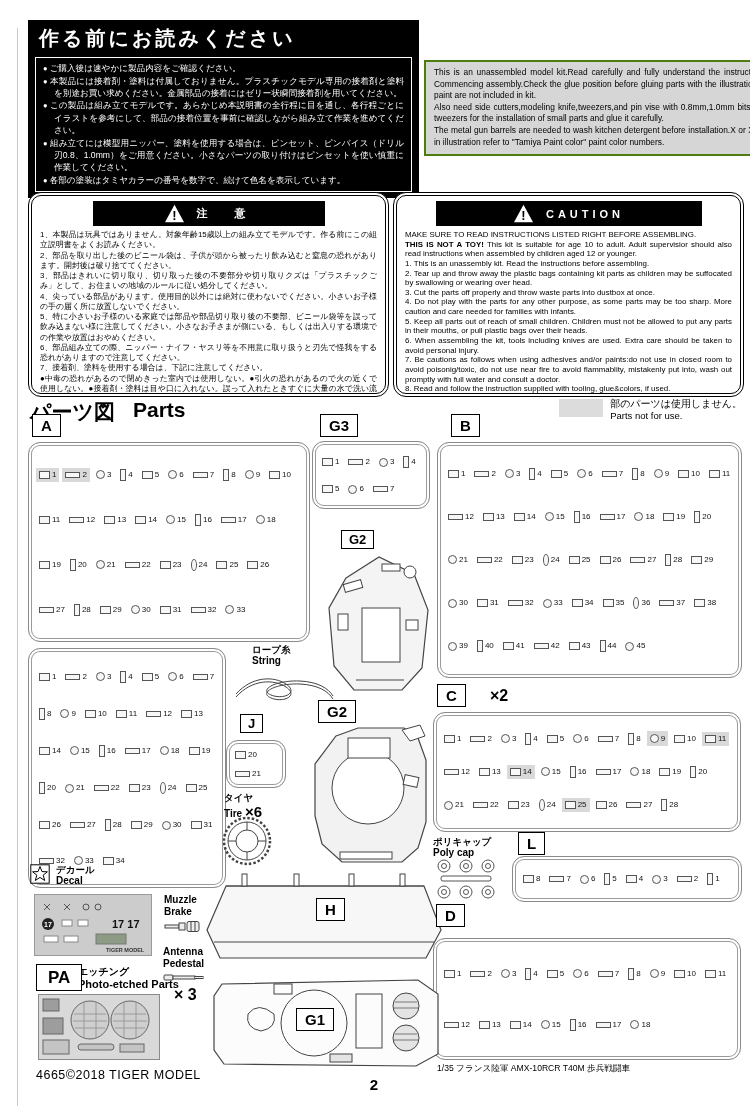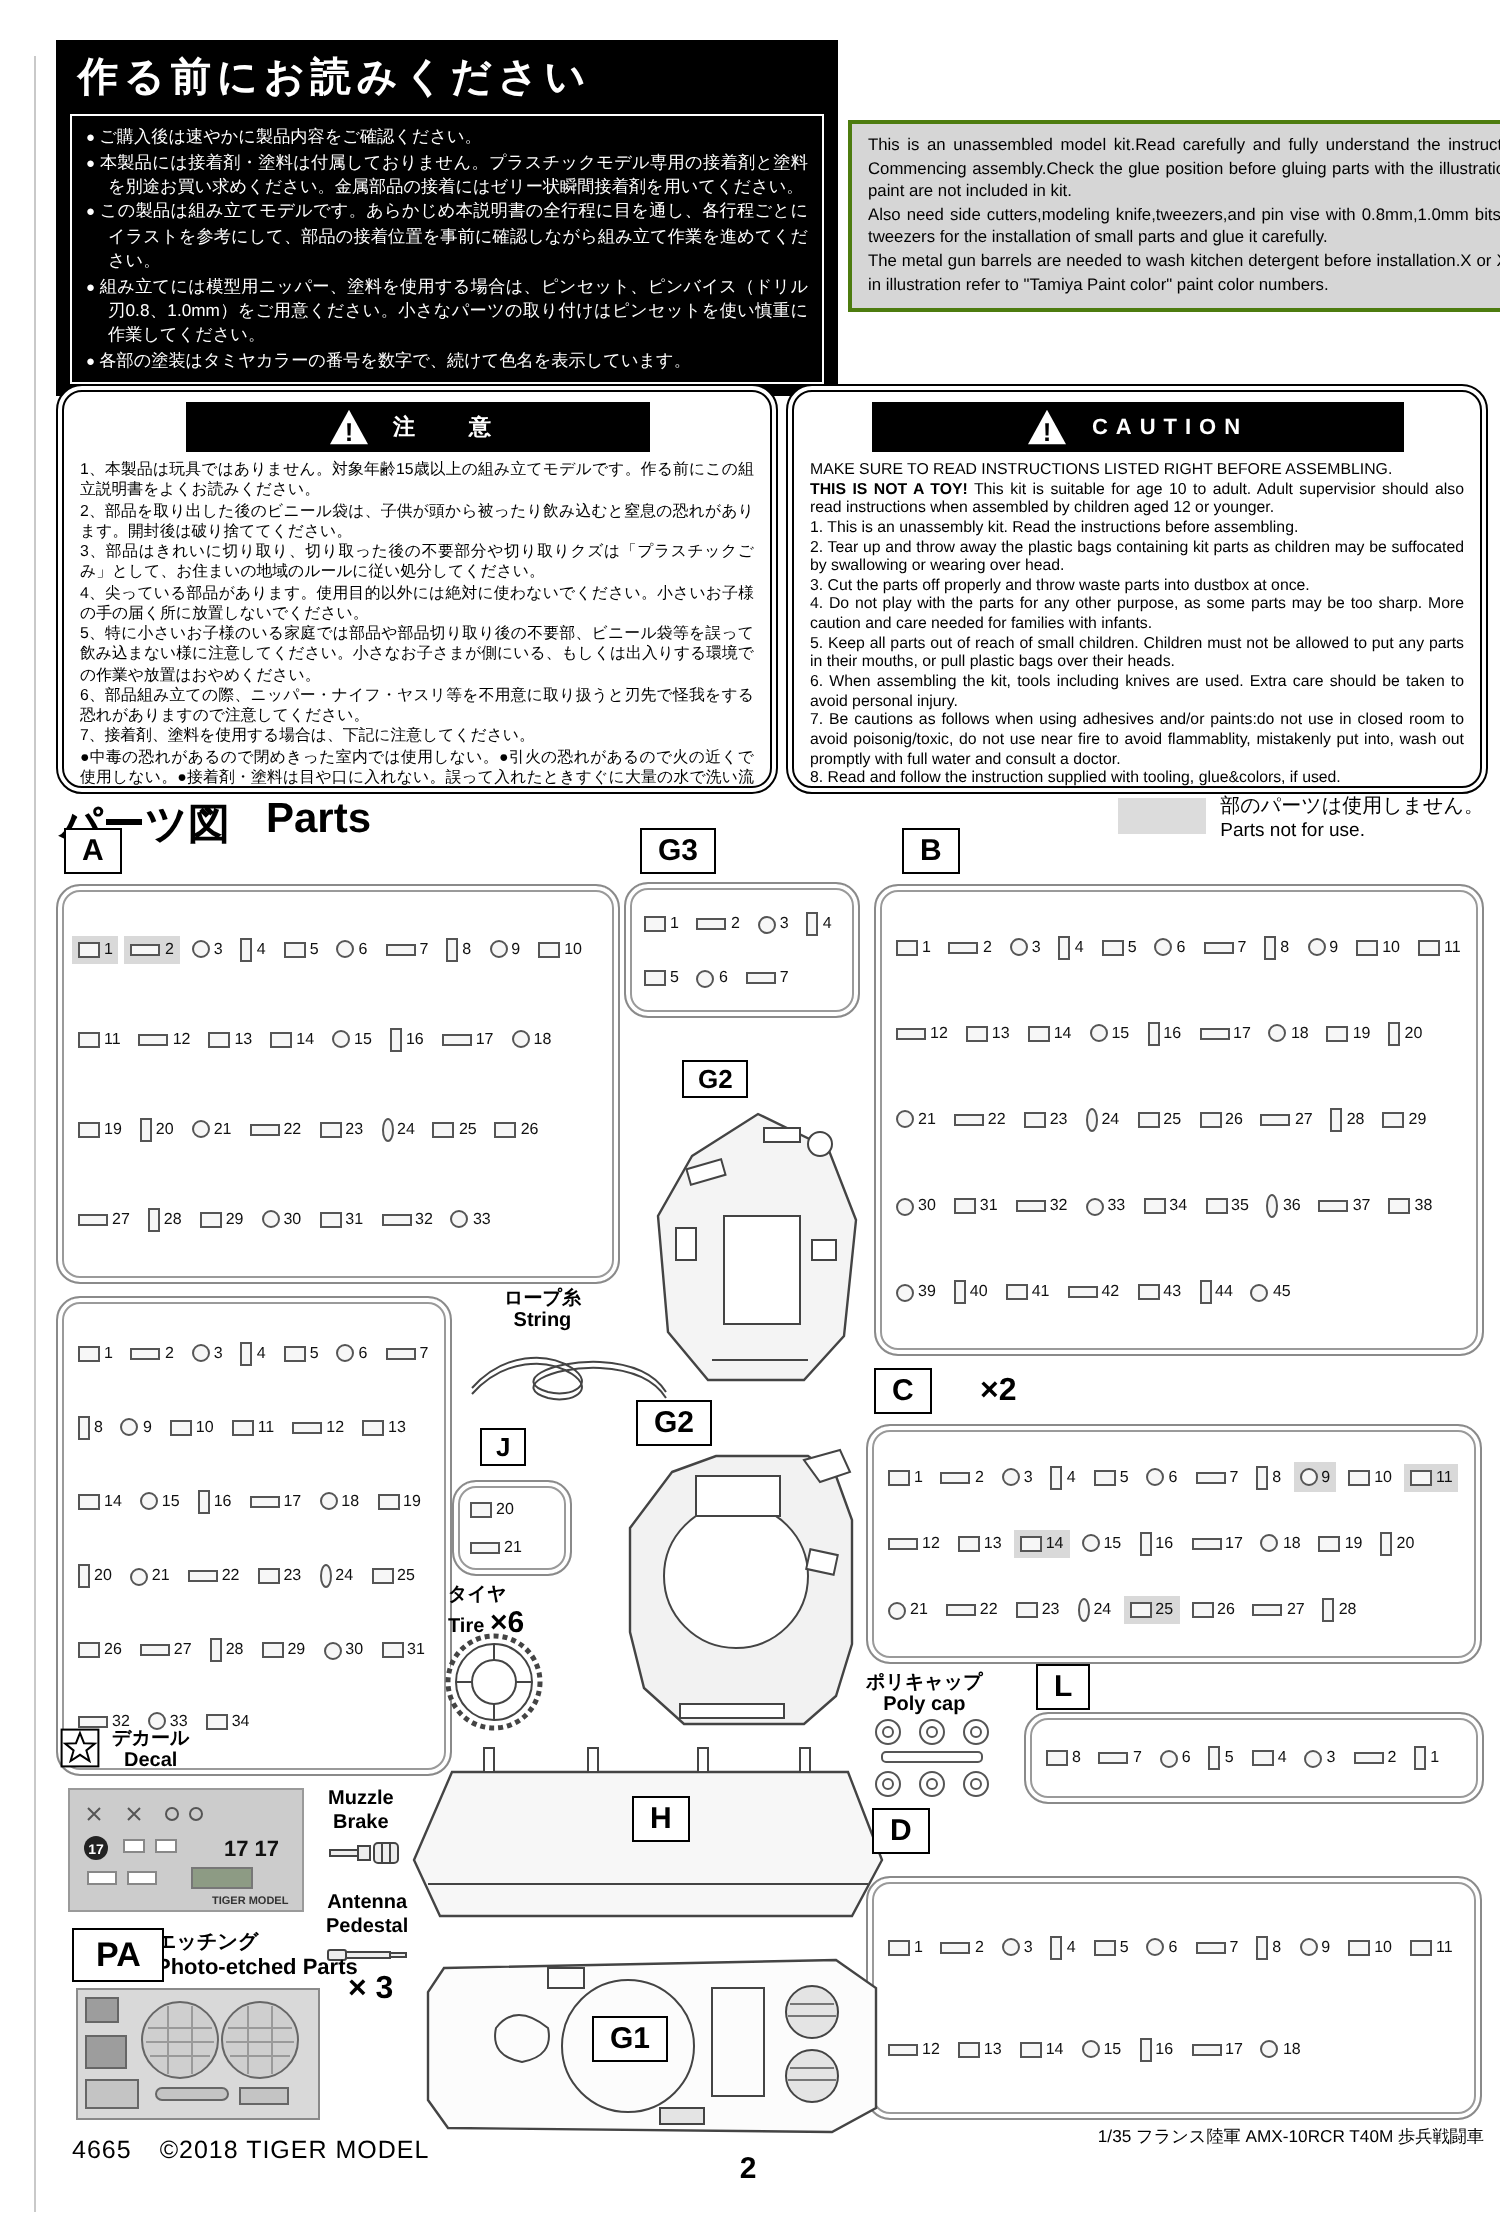--- a/index.html
+++ b/index.html
@@ -56,28 +56,28 @@
            display:flex; flex-wrap:wrap; gap:4px 9px; padding:11px 10px; align-content:space-around; align-items:center; }
   .part { display:inline-flex; align-items:center; gap:2px; font-size:8px; line-height:1; color:#111; }
   .part::before { content:""; display:inline-block; width:9px; height:6px; border:1px solid #555; background:#f7f7f7; }
   .part:nth-child(3n)::before { border-radius:50%; width:7px; height:7px; }
   .part:nth-child(4n)::before { width:4px; height:10px; }
   .part:nth-child(5n+2)::before { width:13px; height:4px; border-radius:0; }
   .part.shaded { background:#d9d9d9; box-shadow:0 0 0 3px #d9d9d9; }
 
   .cap { position:absolute; font-weight:700; line-height:1.18; z-index:3; }
   .cap .jp { font-size:9.5px; display:block; }
-  .cap .en { font-size:10px; display:block;text-align:center; }
+  .cap .en { font-size:10px; display:block; }
   .qty { position:absolute; font-size:16px; font-weight:700; z-index:3; }
   .art { position:absolute; }
 
   
-  .kitline { position:absolute; left:36px; top:1068px; font-size:12.5px; letter-spacing:0.5px; display:flex; gap:14px; }
+  .kitline { position:absolute; left:36px; top:1068px; font-size:12.5px; letter-spacing:0.5px; display:flex; }
   .pageno { position:absolute; left:352px; top:1076px; width:44px; text-align:center; font-size:15px; font-weight:700; }
-  .prodline { position:absolute; left:437px; top:1063px; width:305px; text-align:right; font-size:8.6px; }
+  .prodline { position:absolute; left:437px; top:1063px; width:305px; text-align:left; font-size:8.6px; }
   .decal-head { position:absolute; left:30px; top:864px; display:flex; gap:6px; align-items:flex-start; }
   .pa-labels { position:absolute; left:78px; top:966px; line-height:1.2; }
   .pa-jp { font-size:10px; font-weight:700; display:block; }
   .pa-en { font-size:11px; font-weight:700; display:block; }
 </style>
 </head>
 <body>
 
 <div class="page">
   <div class="edge"></div>

